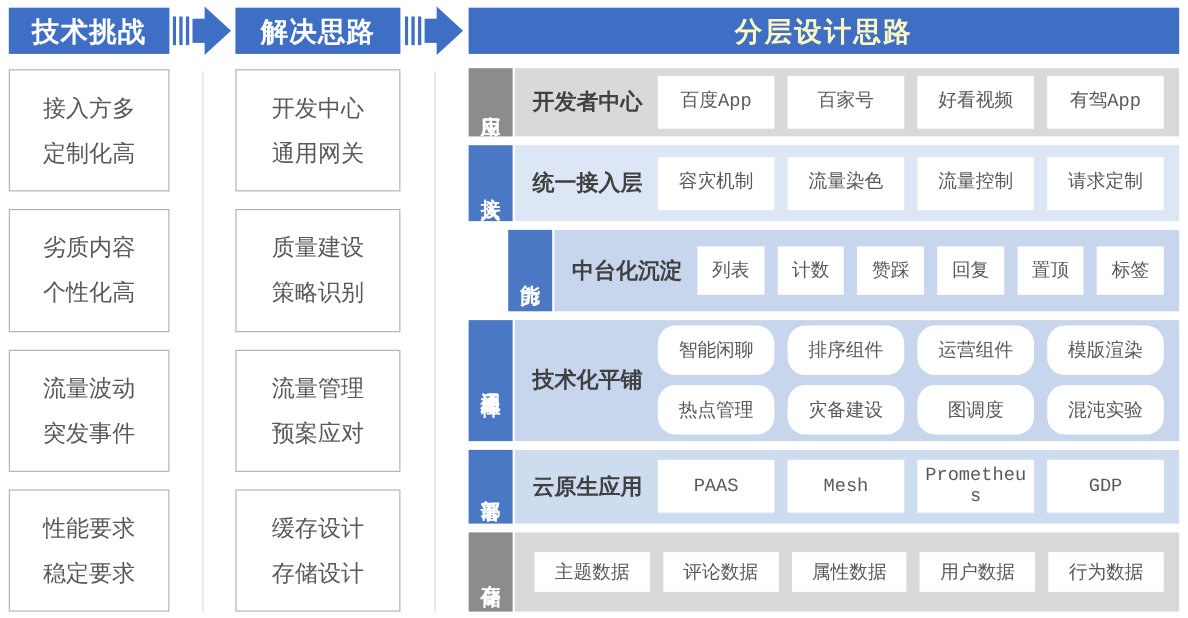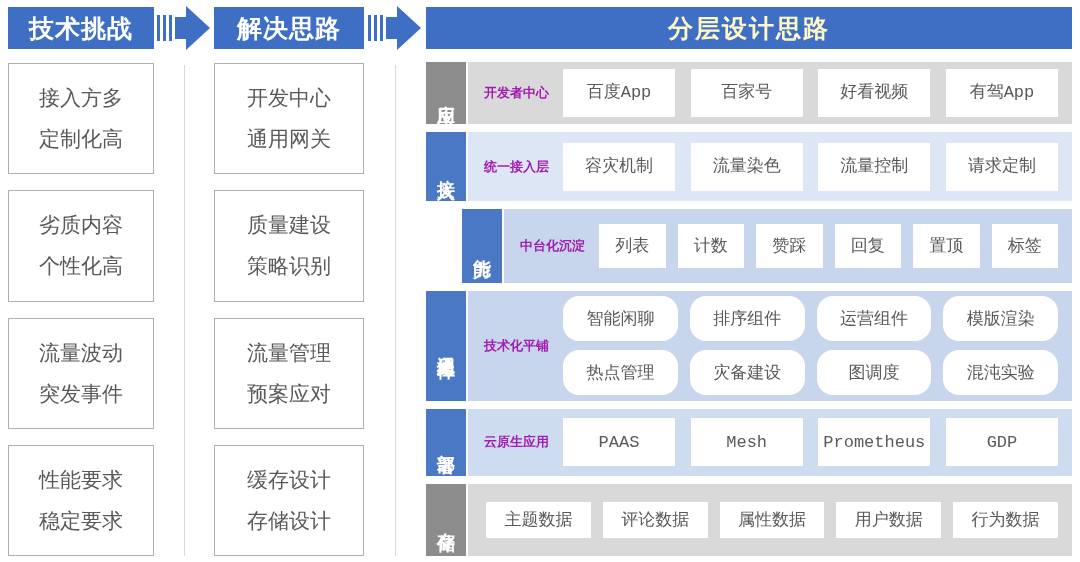--- a/index.html
+++ b/index.html
@@ -36,21 +36,21 @@
   .layer-label { width:40px; flex:0 0 auto; color:#fff; font-weight:bold; font-size:18px;
                  display:flex; align-items:center; justify-content:center;
                  writing-mode:vertical-rl; text-orientation:upright; letter-spacing:2px;
                  line-height:1; }
   .lbl-gray { background:#8c8c8c; } .lbl-blue { background:#4b78c4; }
   .layer-body { flex:1; margin-left:2px; display:flex; align-items:center; padding:0 14px 0 16px; }
   .bg-gray   { background:#d9d9d9; }
   .bg-blue-a { background:#dce6f4; }
   .bg-blue-b { background:#c7d6ec; }
   .bg-blue-c { background:#cedcef; }
-  .layer-title { font-size:13px; font-weight:bold; color:#a21caf; white-space:nowrap;
+  .layer-title { font-size:20px; font-weight:bold; color:#404040; white-space:nowrap;
                  flex:0 0 auto; margin-right:14px; }
   .chips { flex:1; display:flex; justify-content:space-between; align-items:center; gap:12px; }
   .chip { background:#fff; color:#595959; font-size:17px; display:flex; align-items:center;
           justify-content:center; text-align:center; height:48px; word-break:break-all;
           line-height:1.15; padding:2px 4px; }
   .chip-w { flex:1 1 0; max-width:112px;font-family:Liberation Mono, monospace; }
   .chip-s { flex:1 1 0; max-width:72px; height:44px; }
   .chip-5 { flex:1 1 0; max-width:106px; height:36px; }
   .chip-g { height:45px;border-radius:16px; }
   .chip-grid { flex:1; display:grid; grid-template-columns:repeat(4,1fr); gap:9px 12px; }

